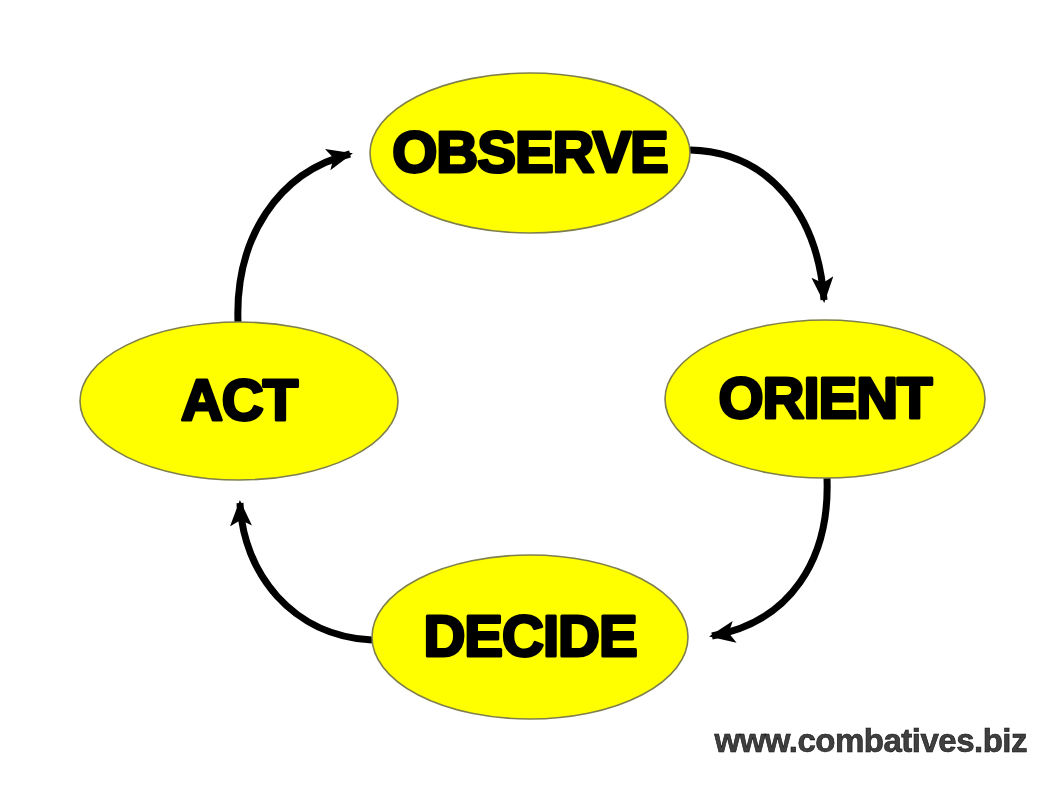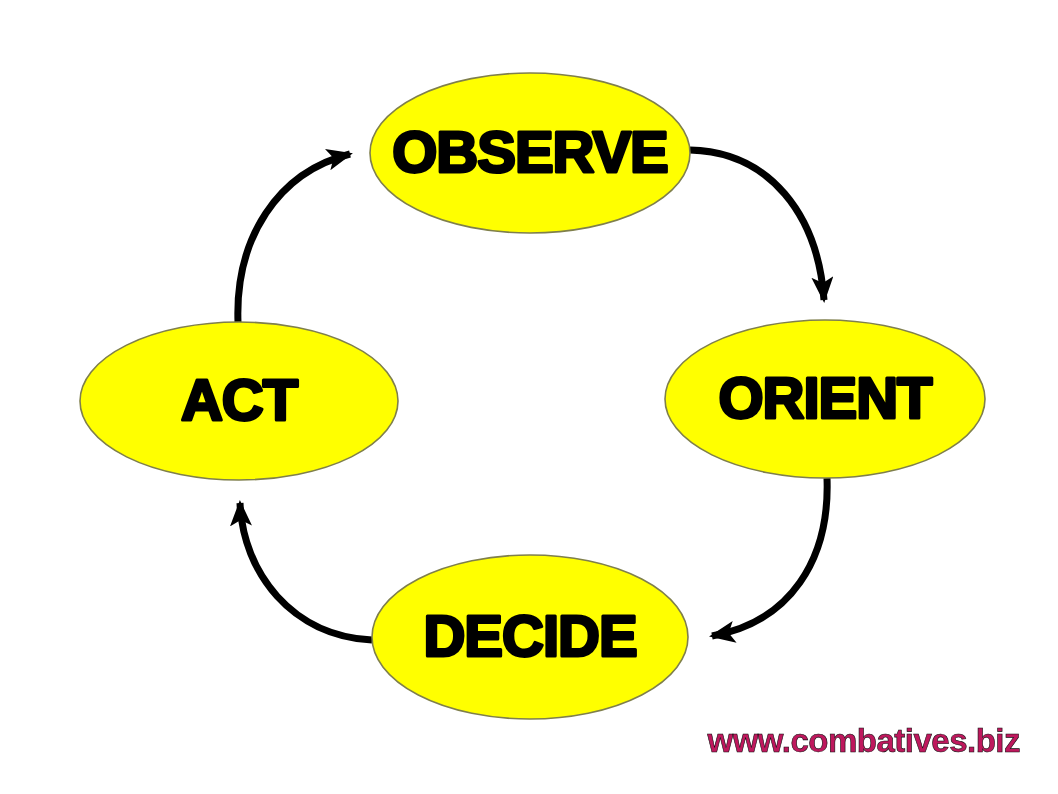--- a/index.html
+++ b/index.html
@@ -42,27 +42,27 @@
   .node-label.lbl-observe { font-size: 58px; }
   .node-label.lbl-orient  { font-size: 58px; }
   .node-label.lbl-decide  { font-size: 58px; }
   .node-label.lbl-act     { font-size: 58px; }
   .flow-path {
     fill: none;
     stroke-linecap: butt;
   }
   .watermark {
     position: absolute;
-    right: 38px;
+    right: 31px;
     bottom: 34px;
     font-family: "Liberation Sans Narrow", "Liberation Sans", sans-serif;
     font-weight: bold;
     font-size: 33px;
     letter-spacing: -0.5px;
-    color: #be185d;
+    color: #404040;
     white-space: nowrap;
     -webkit-text-stroke: 0.6px #0d0d0d;
   }
 </style>
 </head>
 <body>
 
 <div id="canvas" style="background: rgb(255, 255, 255);">
 
   <svg id="diagram-svg" viewBox="0 0 1058 794">

